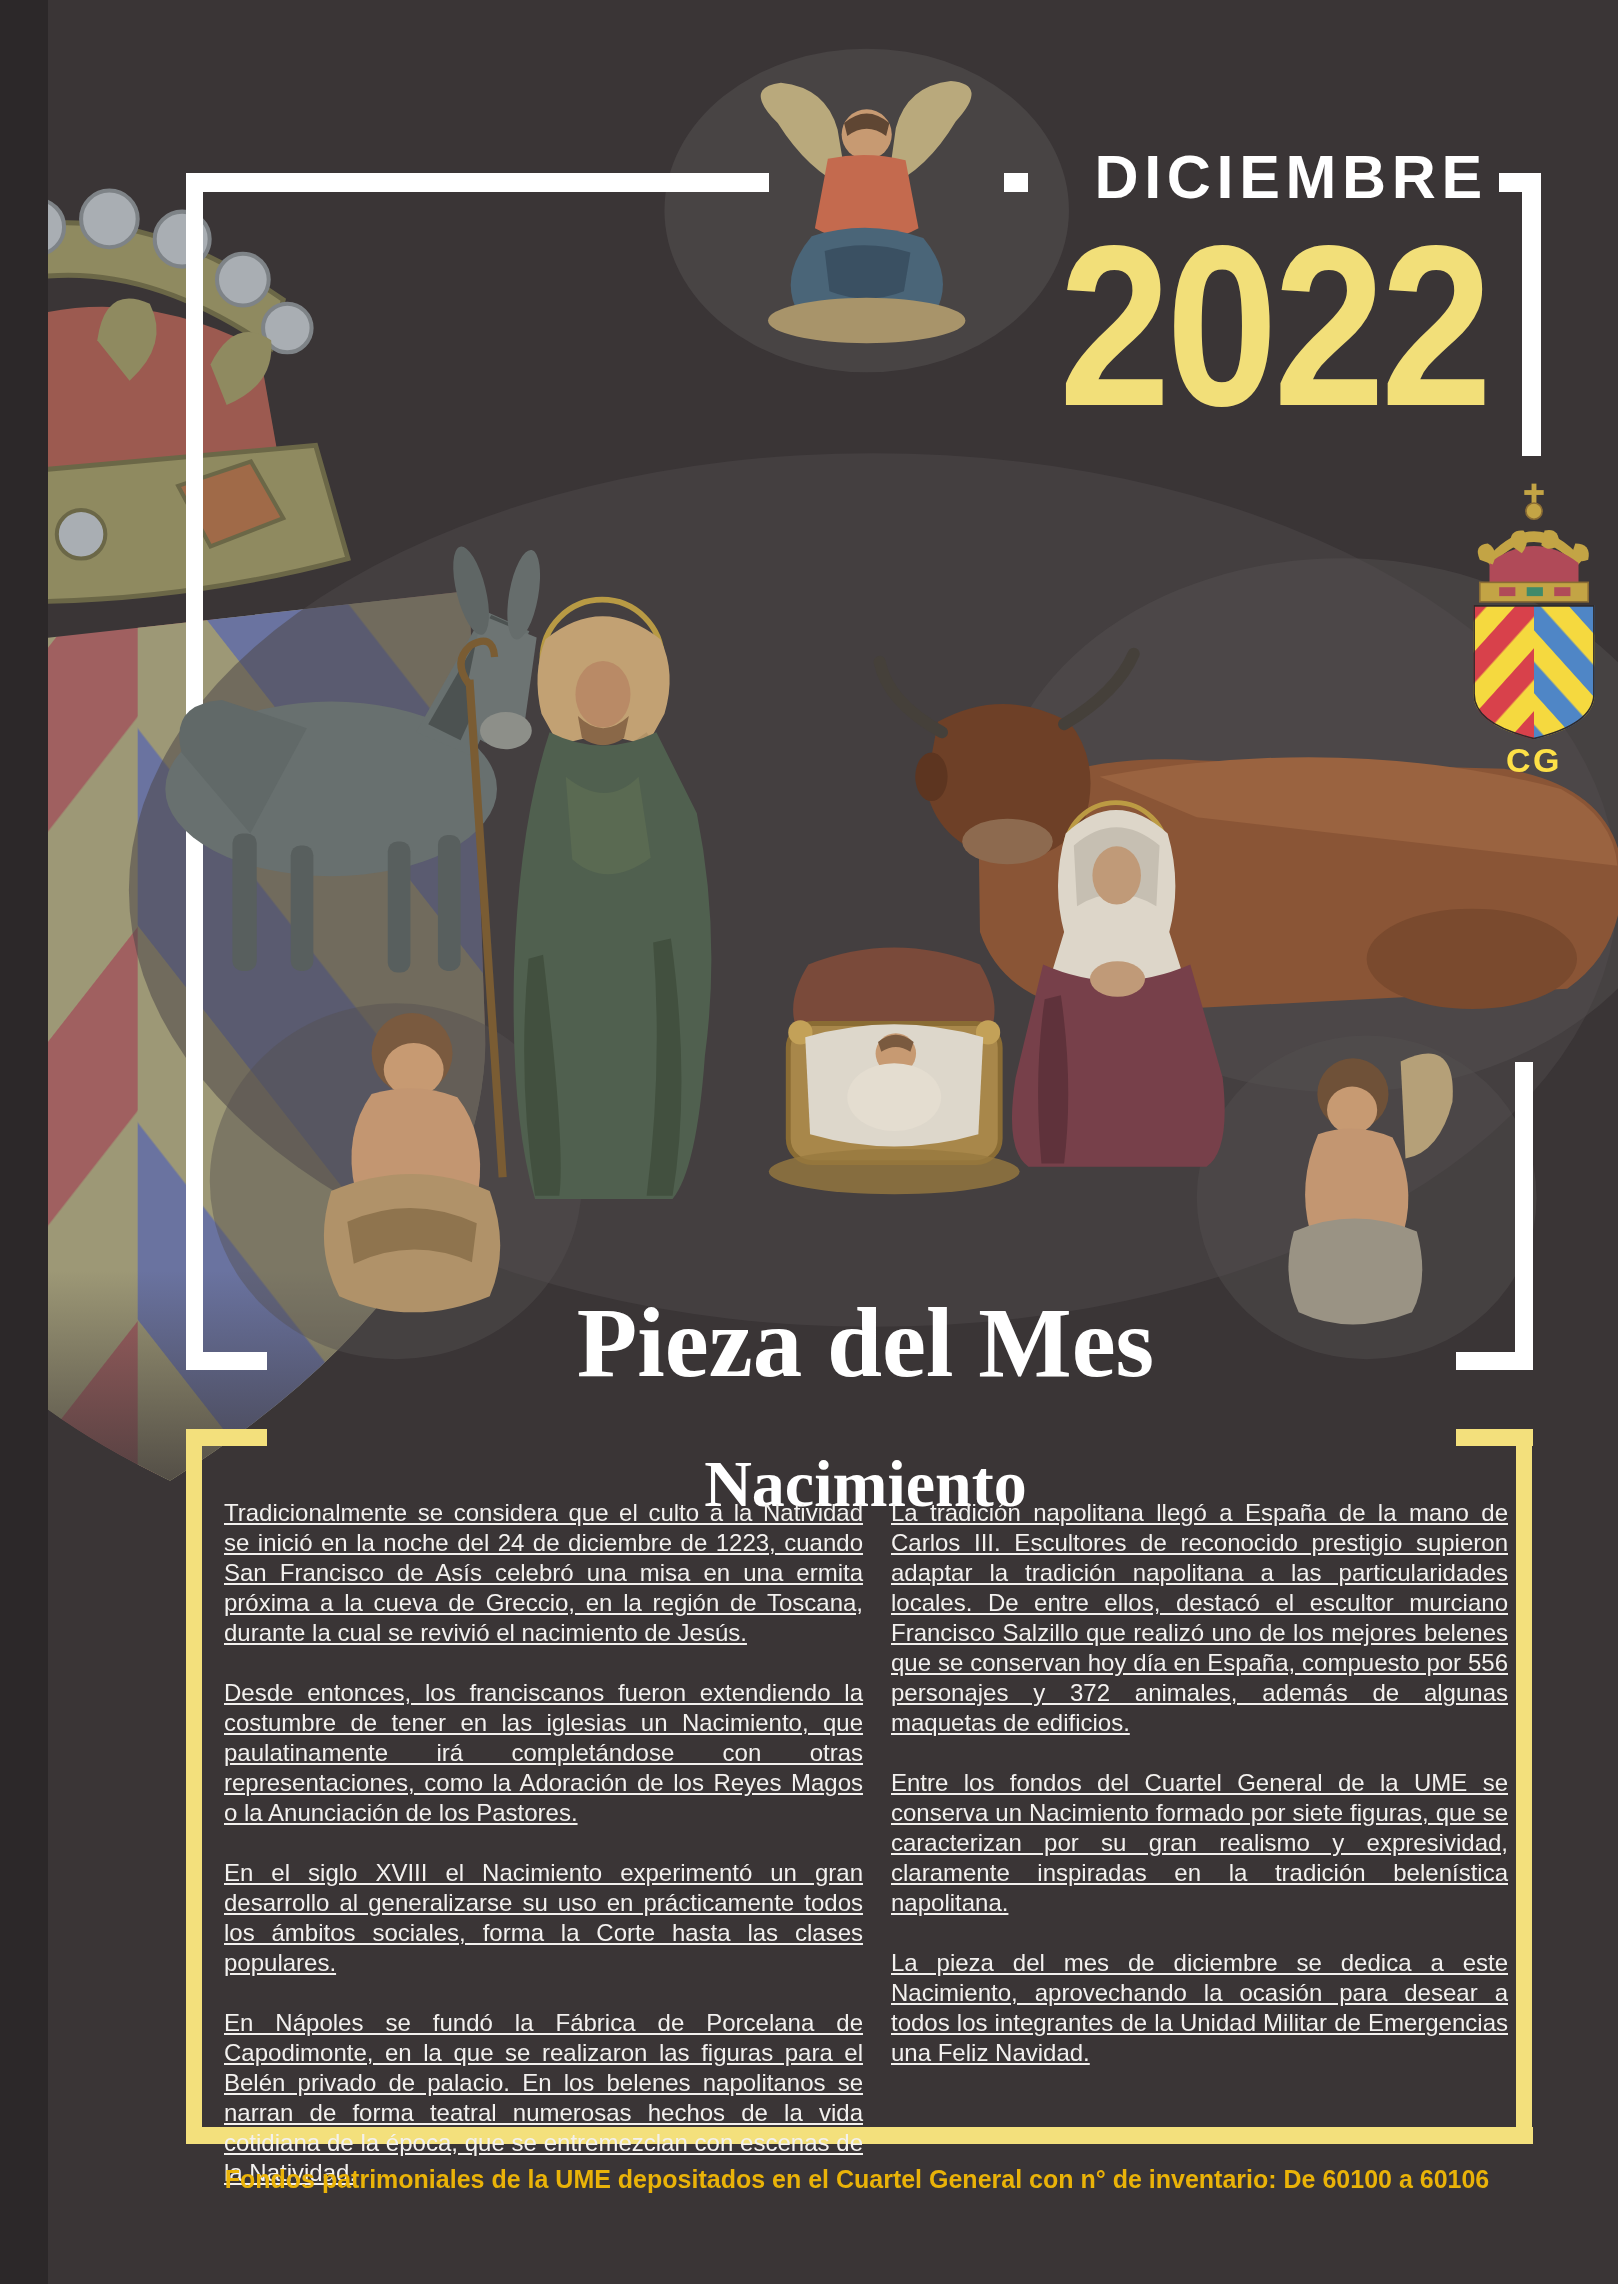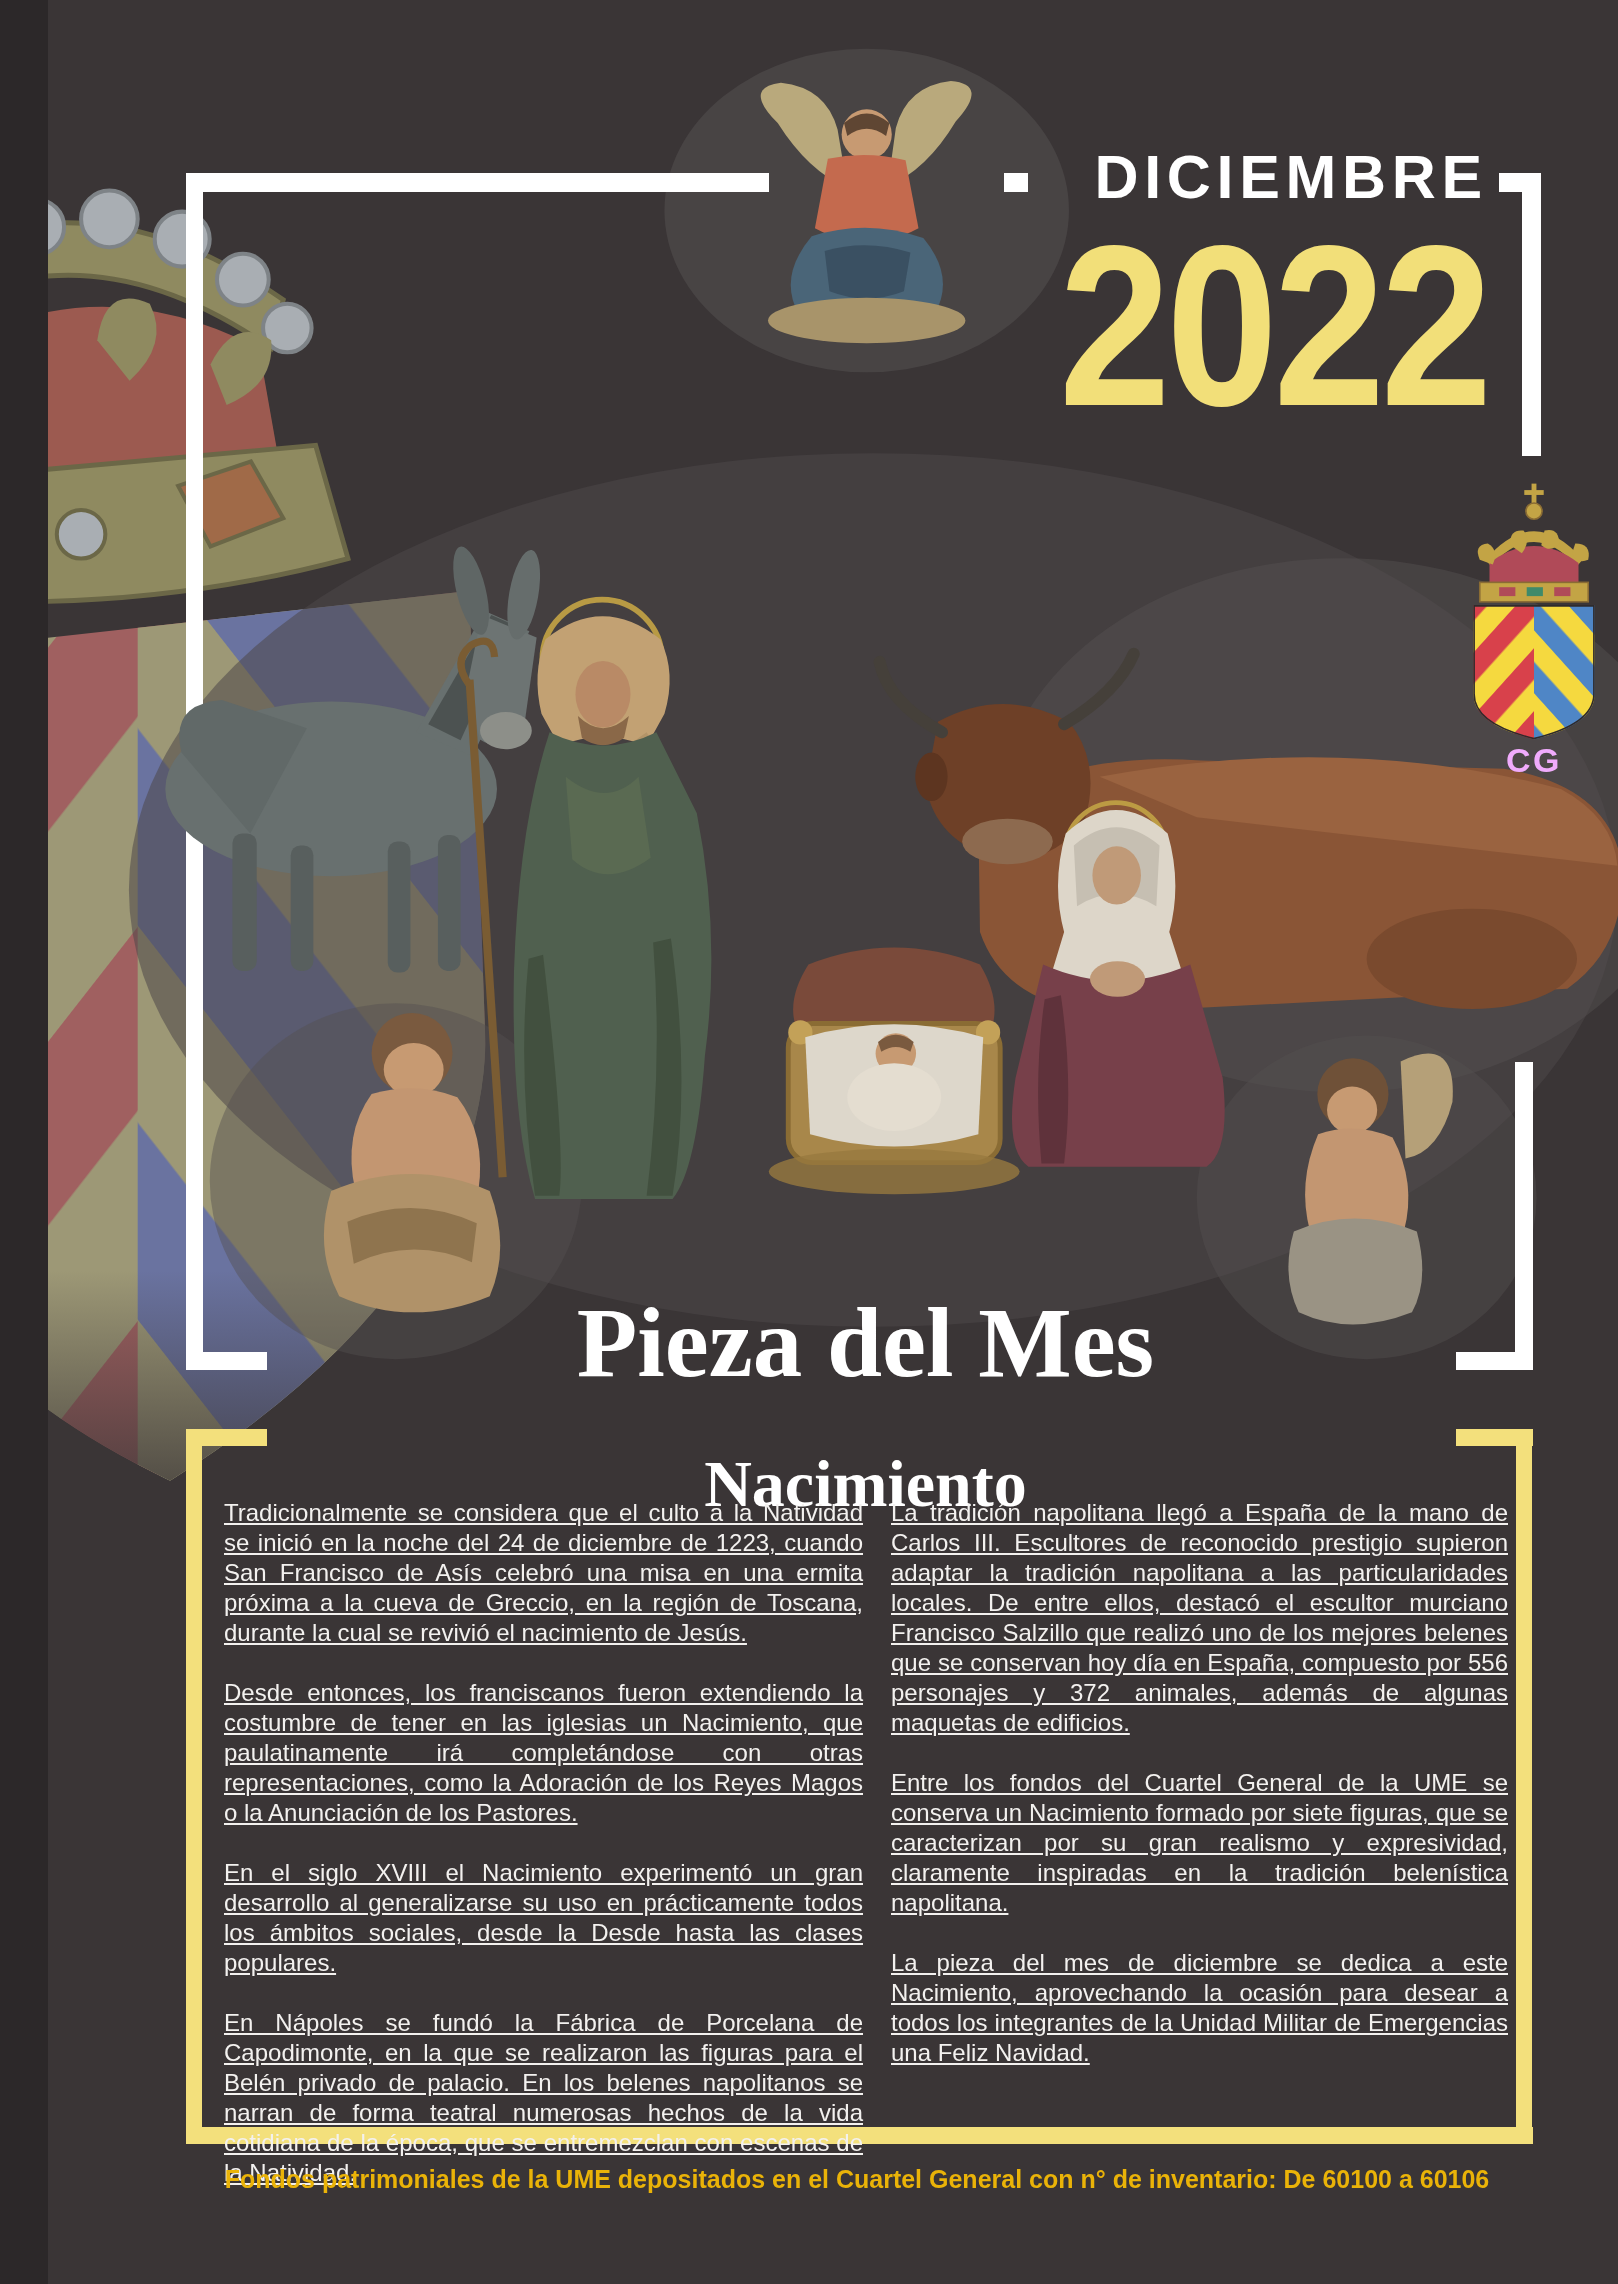--- a/index.html
+++ b/index.html
@@ -13,21 +13,21 @@
 
   
   .month{position:absolute;top:147px;left:922px;width:518px;text-align:right;
          color:#ffffff;font-weight:bold;font-size:61px;letter-spacing:5.7px;line-height:1;}
   .year{position:absolute;top:212px;left:906px;width:534px;text-align:right;
         color:#f2df79;font-weight:bold;font-size:228px;line-height:1;letter-spacing:-4.9px;
         transform:scaleX(0.88);transform-origin:100% 0;}
 
   
   .cg-label{position:absolute;top:741px;left:1409px;width:154px;text-align:center;
-            color:#f0abfc;font-weight:bold;font-size:34px;letter-spacing:2.4px;}
+            color:#fde047;font-weight:bold;font-size:34px;letter-spacing:2.4px;}
 
   
   .title-main{position:absolute;top:1293px;left:340px;width:955px;text-align:center;
               font-family:"Liberation Serif", serif;font-weight:bold;color:#ffffff;
               font-size:99px;line-height:1;}
   .title-sub{position:absolute;top:1451px;left:340px;width:955px;text-align:center;
              font-family:"Liberation Serif", serif;font-weight:bold;color:#ffffff;
              font-size:66px;line-height:1;}
 
   
@@ -247,21 +247,21 @@
     </g>
   </svg>
   <div class="cg-label">CG</div>
 
   <div class="title-main">Pieza del Mes</div>
   <div class="title-sub">Nacimiento</div>
 
   <div class="col col-left">
       <p>Tradicionalmente se considera que el culto a la Natividad se inició en la noche del 24 de diciembre de 1223, cuando San Francisco de Asís celebró una misa en una ermita próxima a la cueva de Greccio, en la región de Toscana, durante la cual se revivió el nacimiento de Jesús.</p>
       <p>Desde entonces, los franciscanos fueron extendiendo la costumbre de tener en las iglesias un Nacimiento, que paulatinamente irá completándose con otras representaciones, como la Adoración de los Reyes Magos o la Anunciación de los Pastores.</p>
-      <p>En el siglo XVIII el Nacimiento experimentó un gran desarrollo al generalizarse su uso en prácticamente todos los ámbitos sociales, desde la Desde hasta las clases populares.</p>
+      <p>En el siglo XVIII el Nacimiento experimentó un gran desarrollo al generalizarse su uso en prácticamente todos los ámbitos sociales, forma la Corte hasta las clases populares.</p>
       <p>En Nápoles se fundó la Fábrica de Porcelana de Capodimonte, en la que se realizaron las figuras para el Belén privado de palacio. En los belenes napolitanos se narran de forma teatral numerosas hechos de la vida cotidiana de la época, que se entremezclan con escenas de la Natividad.</p>
     </div>
   <div class="col col-right">
       <p>La tradición napolitana llegó a España de la mano de Carlos III. Escultores de reconocido prestigio supieron adaptar la tradición napolitana a las particularidades locales. De entre ellos, destacó el escultor murciano Francisco Salzillo que realizó uno de los mejores belenes que se conservan hoy día en España, compuesto por 556 personajes y 372 animales, además de algunas maquetas de edificios.</p>
       <p>Entre los fondos del Cuartel General de la UME se conserva un Nacimiento formado por siete figuras, que se caracterizan por su gran realismo y expresividad, claramente inspiradas en la tradición belenística napolitana.</p>
       <p>La pieza del mes de diciembre se dedica a este Nacimiento, aprovechando la ocasión para desear a todos los integrantes de la Unidad Militar de Emergencias una Feliz Navidad.</p>
     </div>
 
   <div class="footer">Fondos patrimoniales de la UME depositados en el Cuartel General con n° de inventario: De 60100 a 60106</div>
 

